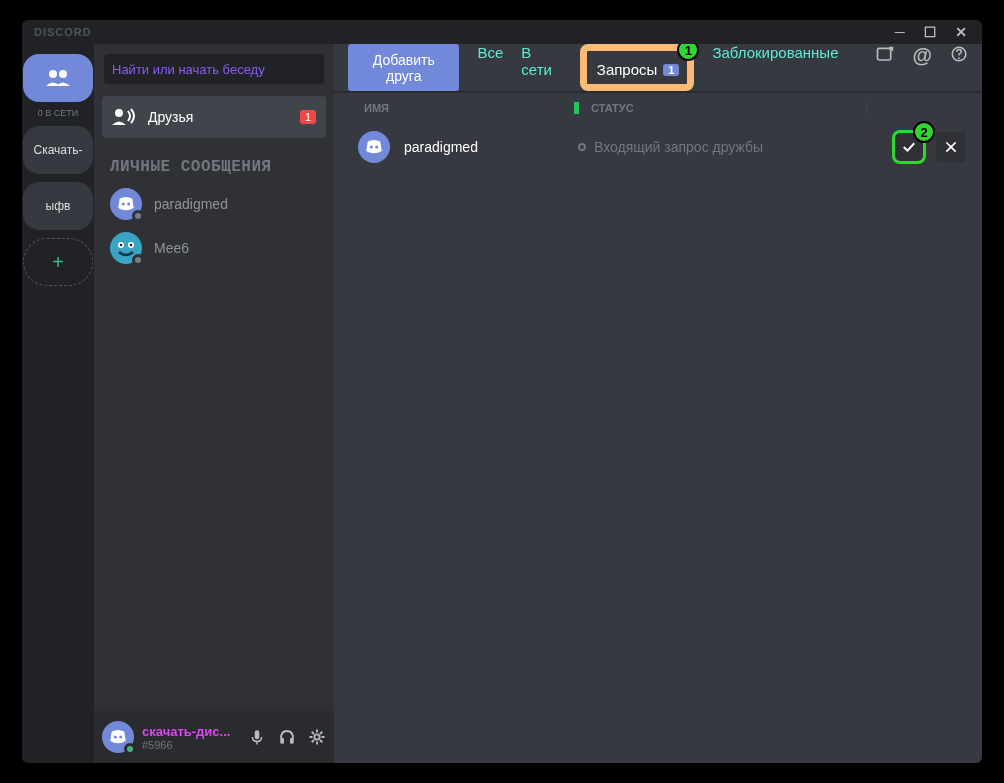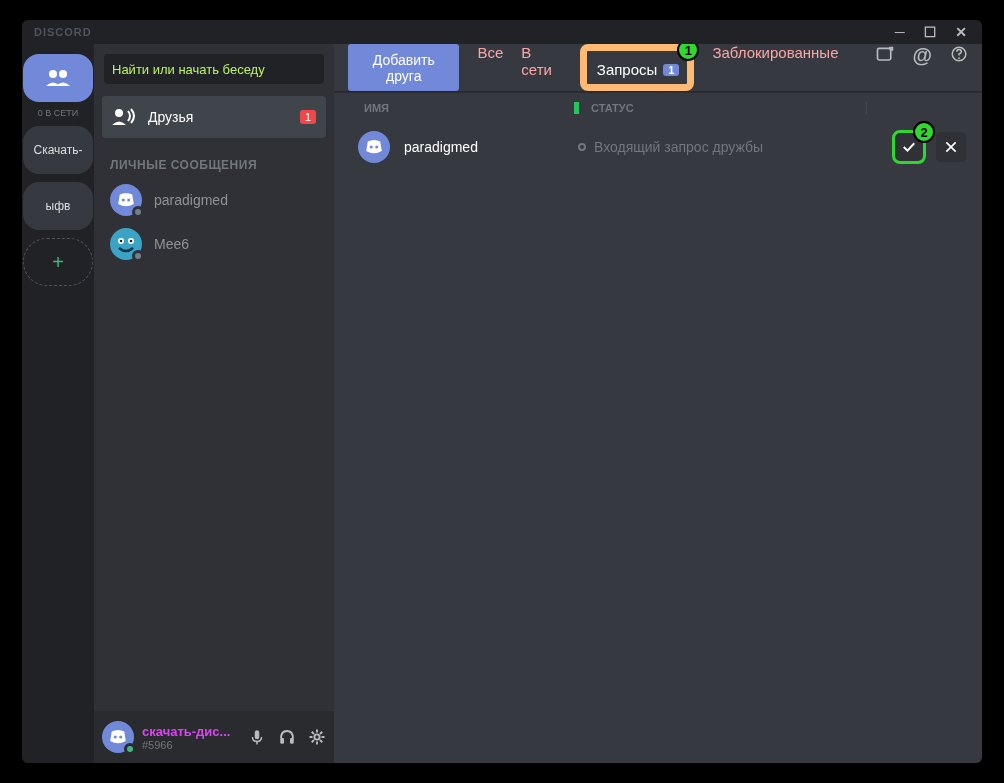--- a/index.html
+++ b/index.html
@@ -69,21 +69,21 @@
   display: flex;
   flex-direction: column;
 }
 .search-box {
   margin: 10px 10px;
   height: 30px;
   background: #202225;
   border-radius: 4px;
   display: flex; align-items: center;
   padding: 0 8px;
-  color: #bef264;
+  color: #8b5cf6;
   font-size: 13px;
 }
 .friends-row {
   margin: 2px 8px;
   height: 42px;
   background: #40444b;
   border-radius: 4px;
   display: flex; align-items: center;
   padding: 0 10px;
   color: #fff;
@@ -93,24 +93,25 @@
 .friends-row .badge {
   background: #f04747;
   color: #fff;
   border-radius: 3px;
   font-size: 11px;
   padding: 1px 5px;
   margin-left: auto;
 }
 .section-header {
   color: #72767d;
-  font-size: 12px;
+  font-size: 16px;
   font-weight: 600;
   padding: 18px 16px 6px;
   letter-spacing: 0.5px;
+  font-family: Liberation Mono, monospace;
 }
 .dm-item {
   margin: 1px 8px;
   height: 42px;
   display: flex; align-items: center;
   padding: 0 8px;
   border-radius: 4px;
   color: #8e9297;
   cursor: pointer;
   gap: 12px;
@@ -161,21 +162,21 @@
 .add-friend-btn {
   background: #7289da;
   color: #fff;
   border: none;
   padding: 5px 10px;
   border-radius: 3px;
   font-size: 14px;
   font-weight: 500;
   cursor: pointer;
 }
-.tab { color: #fca5a5; cursor: pointer; }
+.tab { color: #5eead4; cursor: pointer; }
 .tab.active-outline {
   border: 7px solid #fdba74;
   border-radius: 8px;
   padding: 8px 8px 4px 10px;
   color: #fff;
   display: flex; align-items: center; gap: 6px;
   position: relative;
 }
 .tab .req-badge {
   background: #7289da; color: #fff;

